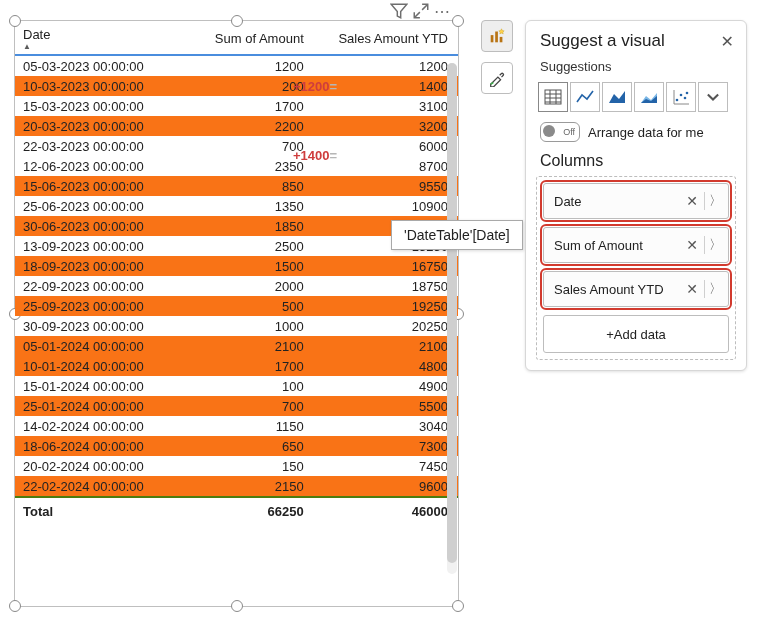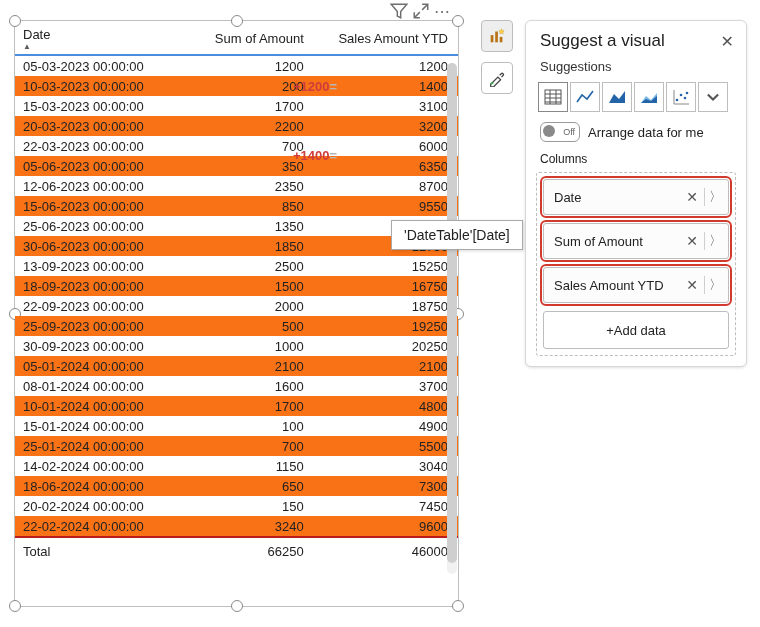--- a/index.html
+++ b/index.html
@@ -19,21 +19,21 @@
   table.datatable{width:100%;border-collapse:collapse;table-layout:fixed}
   table.datatable th{
     text-align:left;font-weight:400;font-size:13px;padding:6px 6px 4px 8px;
   }
   table.datatable th:nth-child(2),table.datatable th:nth-child(3){text-align:right;padding-right:10px}
   .hdr-row th{border-bottom:2px solid #4a8dde;}
   .sort-ind{font-size:8px;color:#5a5a5a;display:block;line-height:6px;margin-top:2px}
   table.datatable td{padding:2.5px 10px 2.5px 8px;font-size:13px;}
   table.datatable td:nth-child(2),table.datatable td:nth-child(3){text-align:right}
   tbody tr.z{background:#f97316}
-  tr.total-row td{border-top:2px solid #b91c1c;font-weight:400;padding-top:6px;padding-bottom:6px}
+  tr.total-row td{border-top:2px solid #4d7c0f;font-weight:700;padding-top:6px;padding-bottom:6px}
   .scrollbar{position:absolute;right:1px;top:42px;bottom:32px;width:10px;background:#f1f1f1;border-radius:5px}
   .scrollthumb{position:absolute;left:0;right:0;top:0;height:500px;background:#cfcfcf;border-radius:5px}
   
   .anno1{position:absolute;color:#cf3d3d;font-size:13px;font-weight:600}
   .anno1 .plus{color:#cf3d3d}
   .anno1 .eq{color:#b6b6b6}
   
   .tooltip{position:absolute;left:391px;top:220px;background:#fff;border:1px solid #a9a9a9;padding:6px 12px;font-size:14px;box-shadow:1px 1px 3px rgba(0,0,0,.15);white-space:nowrap}
   
   .side-icons{position:absolute;left:481px;top:20px;display:flex;flex-direction:column;gap:10px}
@@ -47,21 +47,21 @@
   .panel-close{font-size:16px;color:#555;}
   .panel-sub{font-size:13px;color:#333;padding:2px 14px}
   .vtypes{display:flex;gap:2px;margin:6px 12px 10px 12px;align-items:center}
   .vtype{width:28px;height:28px;border:1px solid #bdbdbd;background:#fff;display:flex;align-items:center;justify-content:center}
   .vtype.more{font-size:12px;color:#444}
   .vtype svg{width:18px;height:18px}
   .arrange{display:flex;align-items:center;gap:8px;padding:0 14px 10px 14px;font-size:13px}
   .toggle{width:38px;height:18px;border:1px solid #9a9a9a;border-radius:6px;position:relative;background:#fff;display:flex;align-items:center}
   .toggle .knob{width:12px;height:12px;border-radius:50%;background:#8a8a8a;position:absolute;left:2px;top:2px}
   .toggle .lbl{font-size:9px;color:#666;position:absolute;right:4px;line-height:16px}
-  .columns-ttl{padding:0 14px 6px 14px;font-size:12px}
+  .columns-ttl{padding:0 14px 6px 14px;font-size:16px}
   .col-box{border:1px dashed #bdbdbd;margin:0 10px;border-radius:3px;padding:6px 6px}
   .field{height:36px;border:1px solid #bdbdbd;border-radius:3px;margin-bottom:8px;background:#fcfcfc;display:flex;align-items:center;position:relative;padding:0 6px 0 10px;box-sizing:border-box}
   .field.hl{outline:2px solid #d23a2e;outline-offset:1px}
   .field .fname{flex:1;font-size:13px;white-space:nowrap;overflow:hidden;text-overflow:ellipsis}
   .field .fctrl{display:flex;align-items:center;gap:4px;color:#555}
   .field .fx{width:16px;height:16px;display:flex;align-items:center;justify-content:center;font-size:14px}
   .field .divider{width:1px;height:18px;background:#cfcfcf}
   .field .chev{font-size:13px}
   .add-data{height:36px;border:1px solid #bdbdbd;border-radius:3px;background:#fff;display:flex;align-items:center;justify-content:center;font-size:13px}
 </style>
@@ -130,25 +130,20 @@
             <tr class="z">
               <td>20-03-2023 00:00:00</td>
               <td>2200</td>
               <td>3200</td>
             </tr>
             <tr>
               <td>22-03-2023 00:00:00</td>
               <td>700</td>
               <td>6000</td>
             </tr>
-            <tr class="z">
-              <td>05-06-2023 00:00:00</td>
-              <td>350</td>
-              <td>6350</td>
-            </tr>
             <tr>
               <td>12-06-2023 00:00:00</td>
               <td>2350</td>
               <td>8700</td>
             </tr>
             <tr class="z">
               <td>15-06-2023 00:00:00</td>
               <td>850</td>
               <td>9550</td>
             </tr>
@@ -185,25 +180,20 @@
             <tr>
               <td>30-09-2023 00:00:00</td>
               <td>1000</td>
               <td>20250</td>
             </tr>
             <tr class="z">
               <td>05-01-2024 00:00:00</td>
               <td>2100</td>
               <td>2100</td>
             </tr>
-            <tr>
-              <td>08-01-2024 00:00:00</td>
-              <td>1600</td>
-              <td>3700</td>
-            </tr>
             <tr class="z">
               <td>10-01-2024 00:00:00</td>
               <td>1700</td>
               <td>4800</td>
             </tr>
             <tr>
               <td>15-01-2024 00:00:00</td>
               <td>100</td>
               <td>4900</td>
             </tr>
@@ -222,21 +212,21 @@
               <td>650</td>
               <td>7300</td>
             </tr>
             <tr>
               <td>20-02-2024 00:00:00</td>
               <td>150</td>
               <td>7450</td>
             </tr>
             <tr class="z">
               <td>22-02-2024 00:00:00</td>
-              <td>3240</td>
+              <td>2150</td>
               <td>9600</td>
             </tr>
           </tbody>
         <tfoot>
           <tr class="total-row">
             <td>Total</td>
             <td>66250</td>
             <td>46000</td>
           </tr>
         </tfoot>

